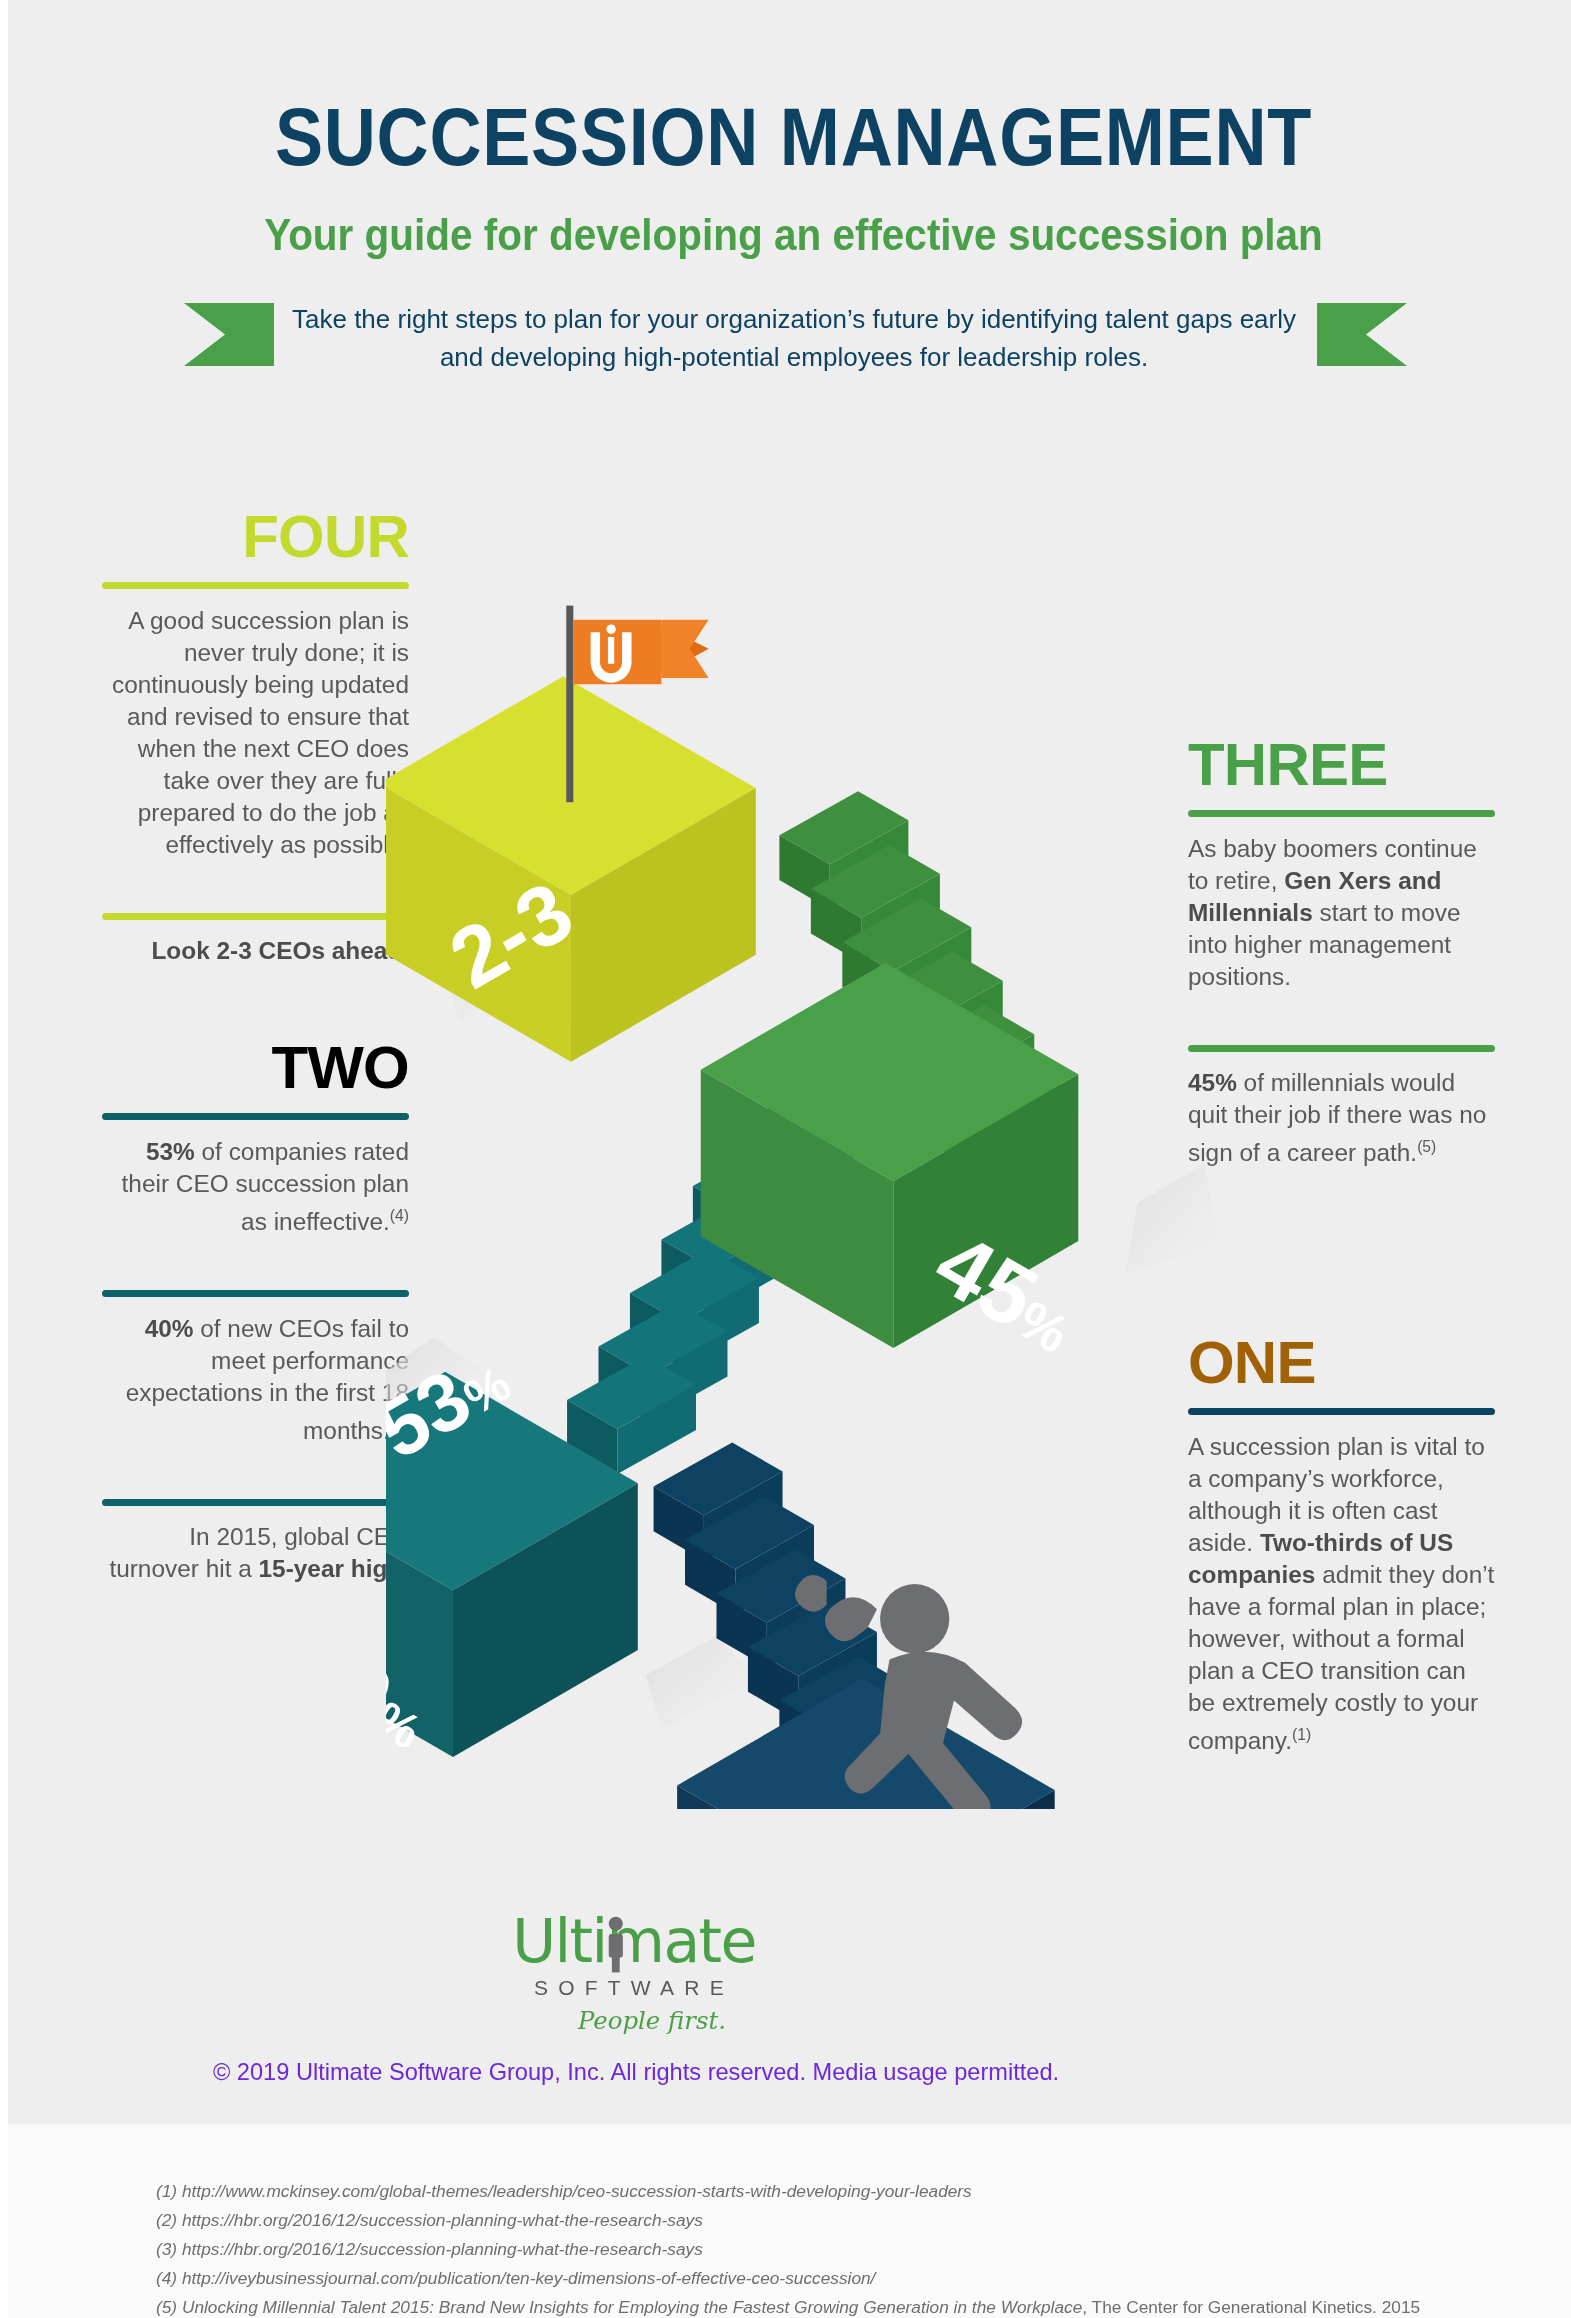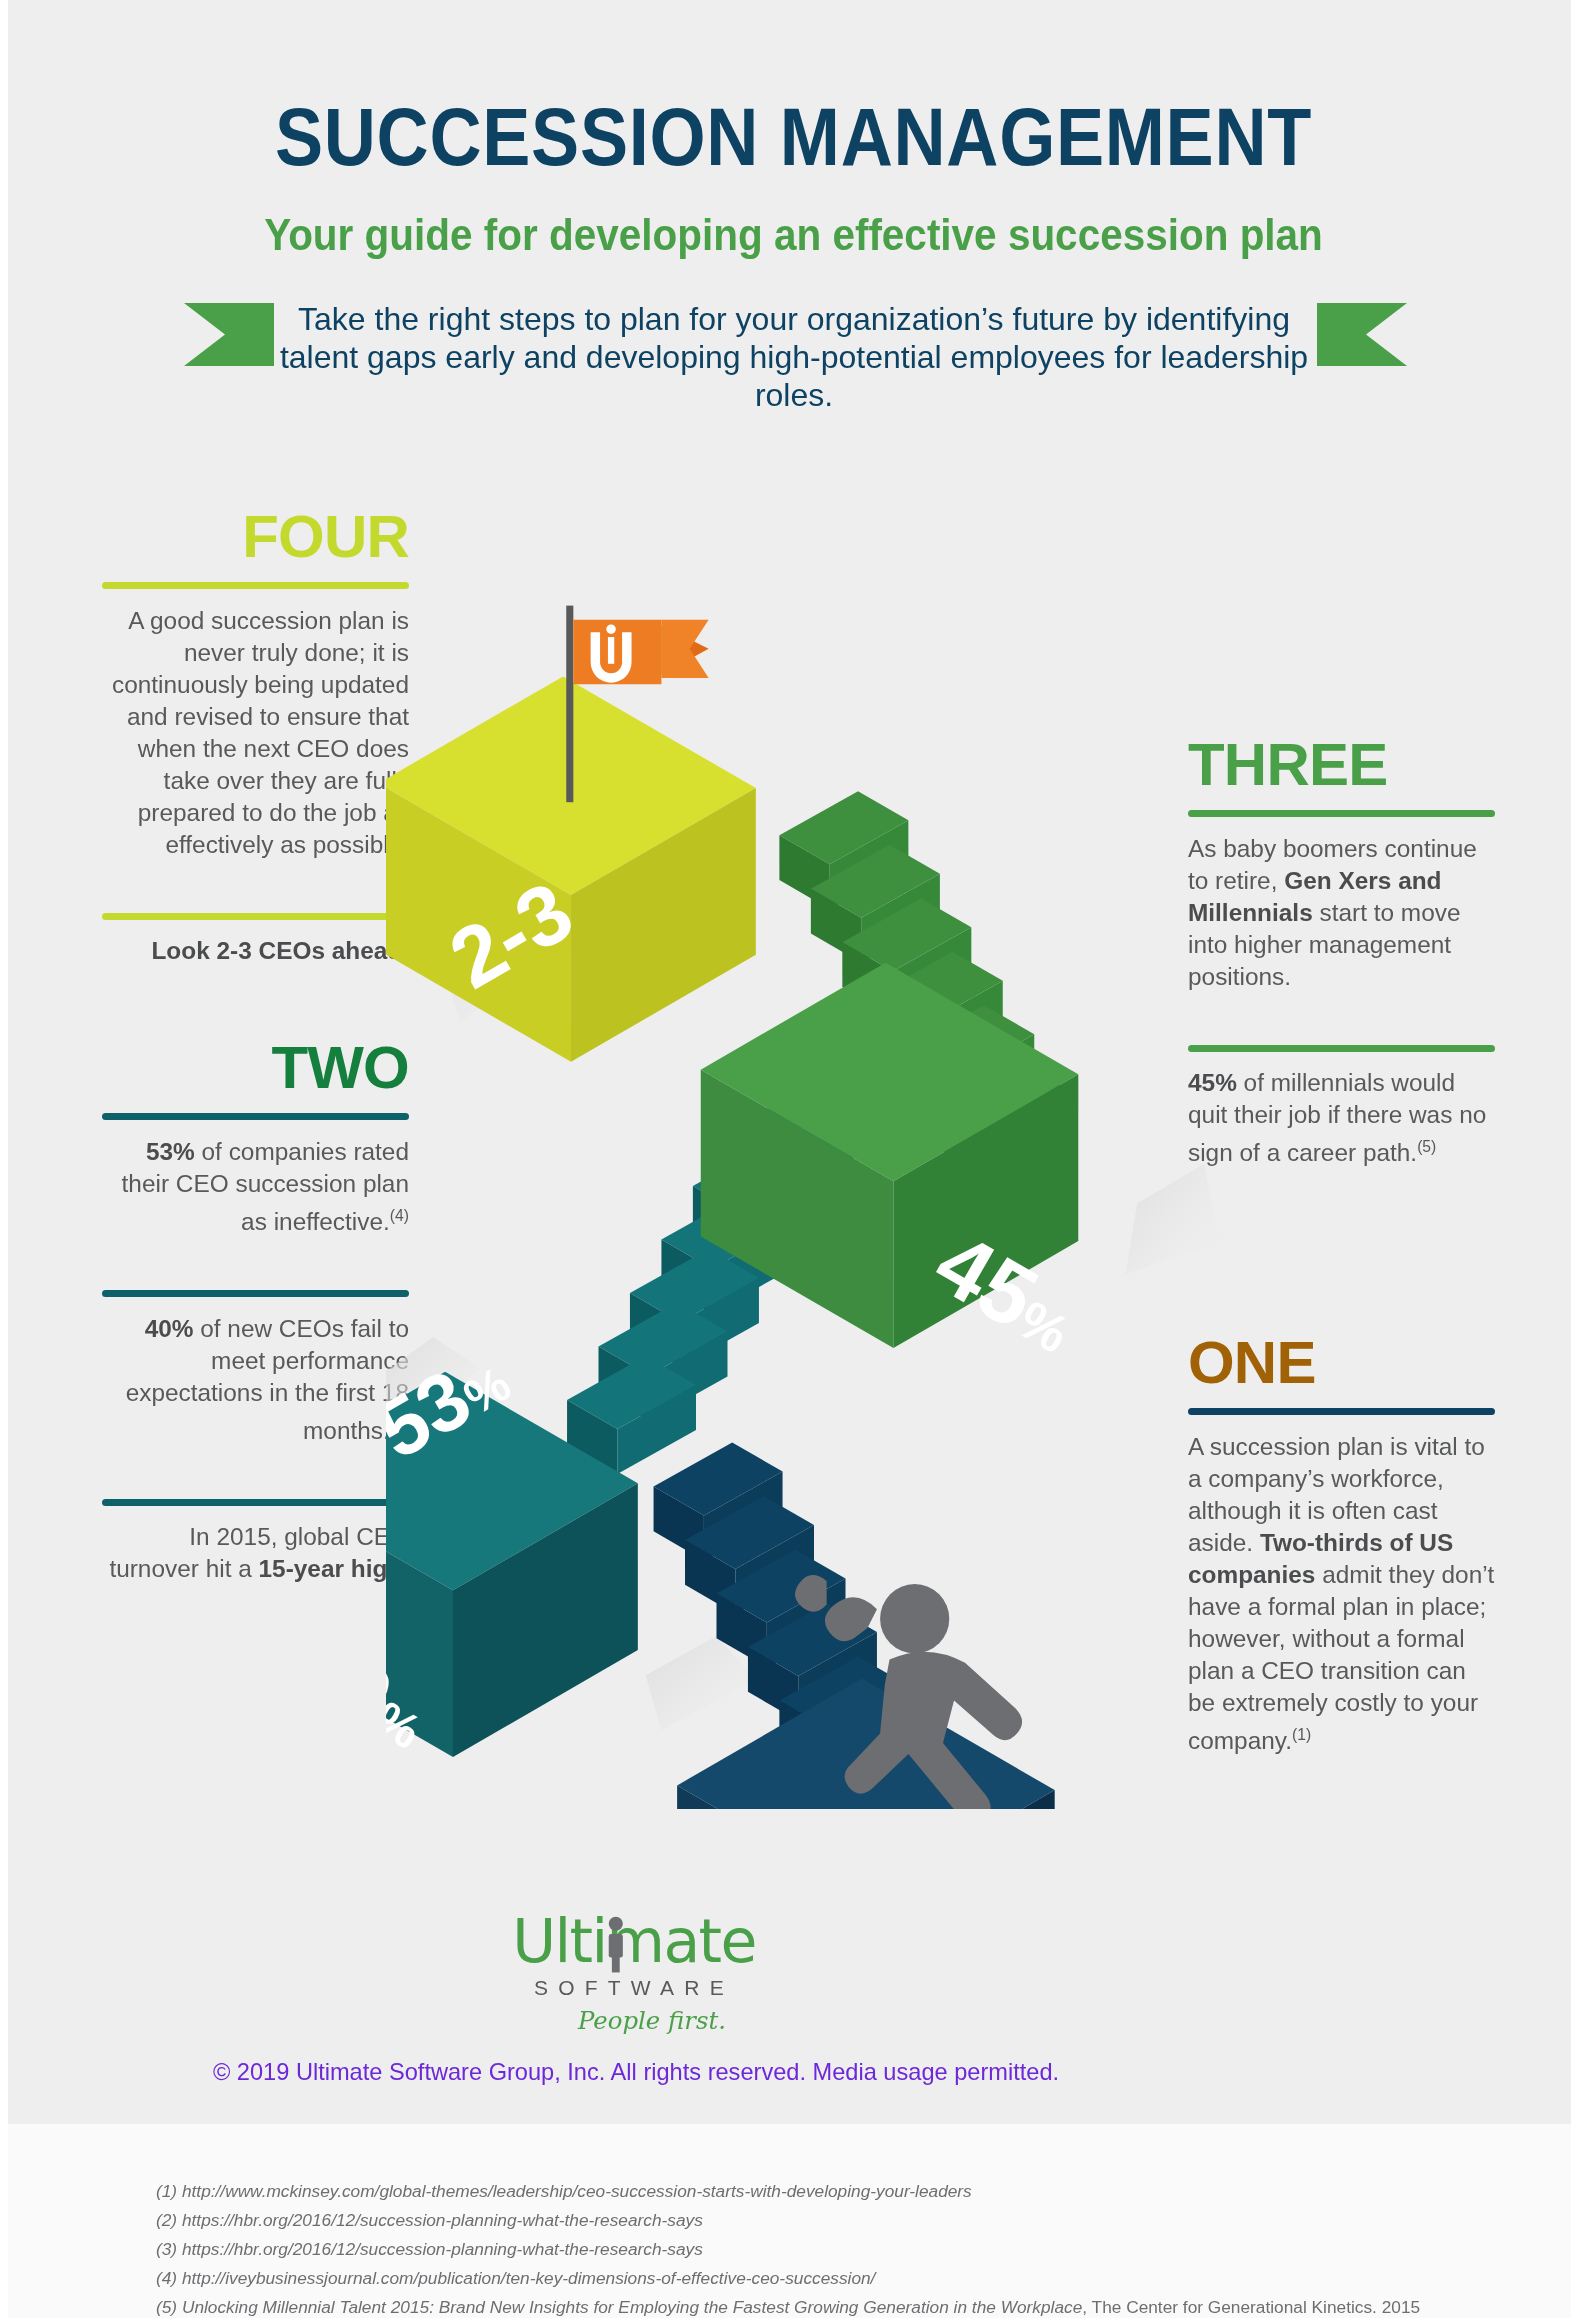--- a/index.html
+++ b/index.html
@@ -42,21 +42,21 @@
   .ribbon-left, .ribbon-right {
     position:absolute; top:303px; width:90px; height:63px;
     background:#4aa048;
   }
   .ribbon-left  { left:176px;  clip-path:polygon(0 0,100% 0,100% 100%,0 100%,41px 50%); }
   .ribbon-right { left:1309px; clip-path:polygon(0 0,100% 0,calc(100% - 41px) 50%,100% 100%,0 100%); }
 
   .banner-text {
     position:absolute; left:267px; top:300px; width:1038px;
     text-align:center;
-    font-size:32px; line-height:38px;
+    font-size:26px; line-height:38px;
     color:#0d4263;
     font-family:"Liberation Sans Narrow","Liberation Sans", sans-serif;
   }
 
   
   .col { position:absolute; width:307px; }
   .col-left  { left:94px;  text-align:right; }
   .col-right { left:1180px; text-align:left;  }
 
   .bignum {
@@ -67,21 +67,21 @@
   .rule { height:7px; border-radius:3.9px; margin:11px 0 15.7px 0; }
   .body {
     font-size:24.4px; line-height:32px; color:#58595b;
     font-family:"Liberation Sans Narrow","Liberation Sans", sans-serif;
   }
   .body b { color:#4b4c4e; font-weight:bold; }
   .body sup { font-size:15.7px; vertical-align:super; }
 
   .c-lime  { color:#c4d92e; }  .r-lime  { background:#c4d92e; }
   .c-green { color:#4aa048; }  .r-green { background:#4aa048; }
-  .c-teal  { color:#15803d; }  .r-teal  { background:#0e6169; }
+  .c-teal  { color:#000000; }  .r-teal  { background:#0e6169; }
   .c-navy  { color:#a16207; }  .r-navy  { background:#0d4263; }
 
   .sep-gap { height:41px; }
 
   
   .art { position:absolute; left:378px; top:582px; width:834px; height:1227px; }
   .art svg { display:block; }
 
   
   .logo-wrap { position:absolute; left:0; top:1911px; width:1252px; text-align:center; }

